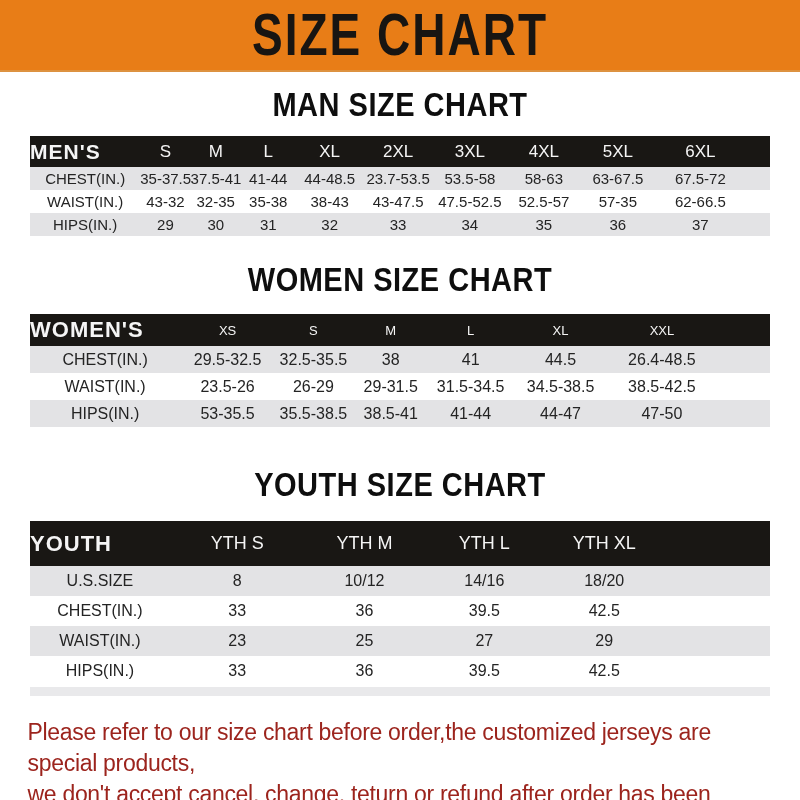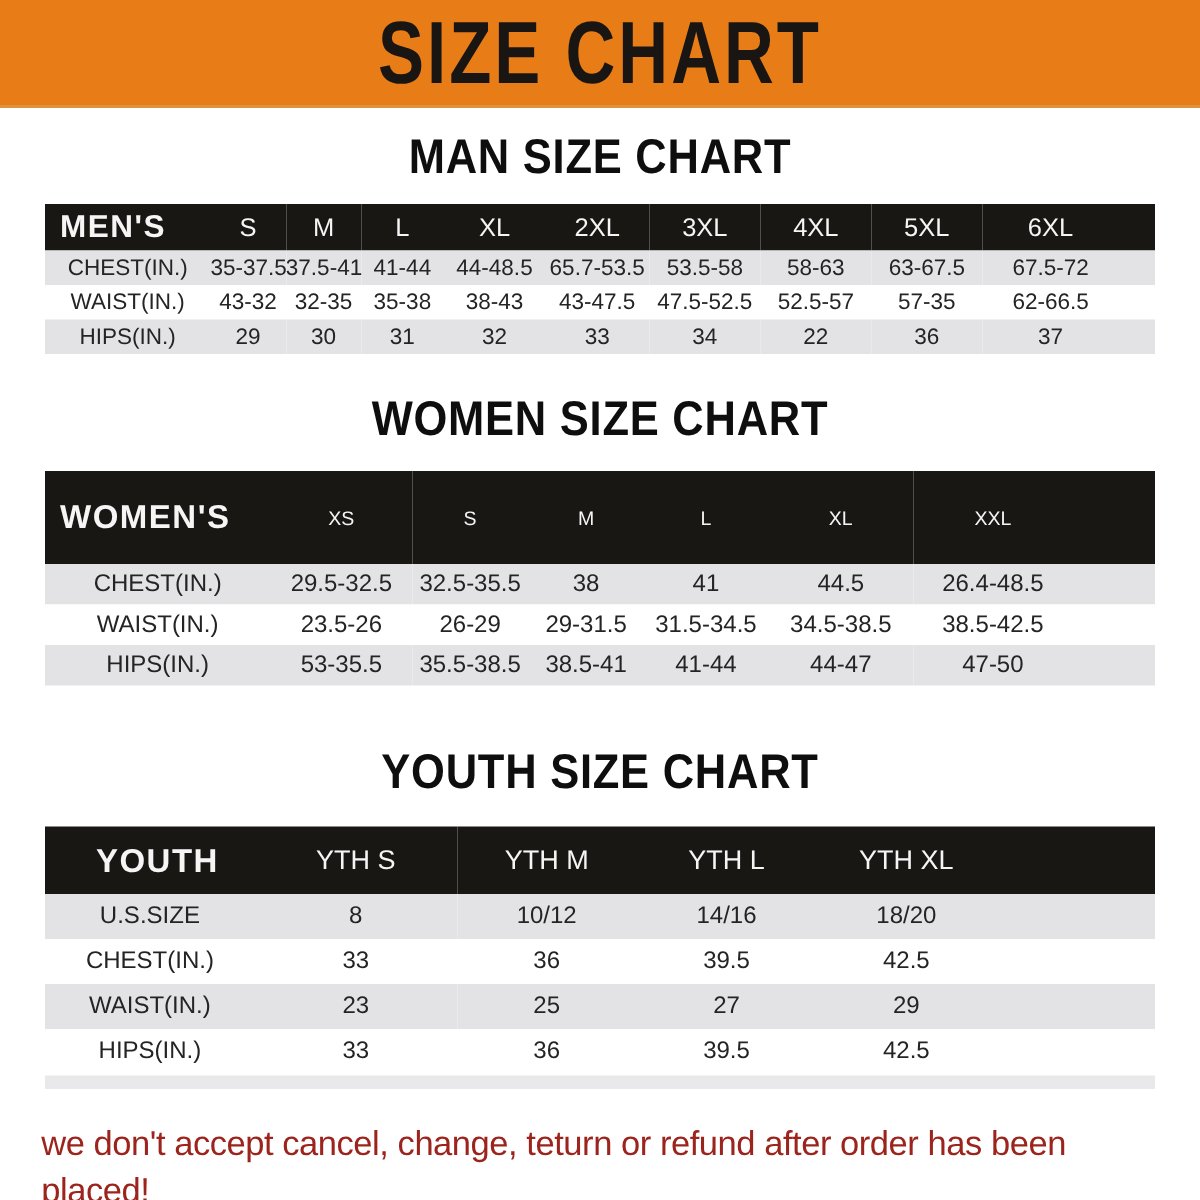--- a/index.html
+++ b/index.html
@@ -60,29 +60,28 @@
   thead th {
     color: #f5f5f5;
     font-weight: 400;
     text-align: center;
     white-space: nowrap;
     padding: 0;
   }
   thead th:first-child {
     font-weight: 800;
     text-align: left;
-    padding-left: 10px;
     letter-spacing: 1px;
   }
   .t-men   thead tr { height: 31px; }
-  .t-women thead tr { height: 62px; margin-left: 22px; }
+  .t-women thead tr { height: 32px; margin-left: 22px; }
   .t-youth thead tr { height: 45px; }
   .t-men   thead th { font-size: 17px; }
   .t-women thead th { font-size: 13px; }
-  .t-youth thead th { font-size: 18px; text-align: center; }
+  .t-youth thead th { font-size: 18px; }
   .t-men   thead th:first-child { font-size: 21px; }
   .t-women thead th:first-child { font-size: 22px; }
   .t-youth thead th:first-child { font-size: 22px; }
 
   tbody tr { background: #ffffff; }
   tbody tr:nth-child(odd) { background: var(--stripe); }
   tbody td {
     text-align: center;
     color: #242424;
     padding: 0;
@@ -147,21 +146,21 @@
         <th></th>
       </tr>
     </thead>
     <tbody>
       <tr>
         <td>CHEST(IN.)</td>
         <td>35-37.5</td>
         <td>37.5-41</td>
         <td>41-44</td>
         <td>44-48.5</td>
-        <td>65.7-53.5</td>
+        <td>23.7-53.5</td>
         <td>53.5-58</td>
         <td>58-63</td>
         <td>63-67.5</td>
         <td>67.5-72</td>
         <td></td>
       </tr>
       <tr>
         <td>WAIST(IN.)</td>
         <td>43-32</td>
         <td>32-35</td>
@@ -175,21 +174,21 @@
         <td></td>
       </tr>
       <tr>
         <td>HIPS(IN.)</td>
         <td>29</td>
         <td>30</td>
         <td>31</td>
         <td>32</td>
         <td>33</td>
         <td>34</td>
-        <td>22</td>
+        <td>35</td>
         <td>36</td>
         <td>37</td>
         <td></td>
       </tr>
     </tbody>
   </table>
 
 <div class="section-heading h-women">WOMEN SIZE CHART</div>
 <table class="t-women">
     <colgroup>
@@ -299,14 +298,15 @@
         <td>36</td>
         <td>39.5</td>
         <td>42.5</td>
         <td></td>
       </tr>
     </tbody>
   </table>
 <div class="table-footer-strip"></div>
 
 <div class="footer-note">
+  <div>Please refer to our size chart before order,the customized jerseys are special products,</div>
   <div>we don't accept cancel, change, teturn or refund after order has been placed!</div>
 </div>
 
 </body></html>

